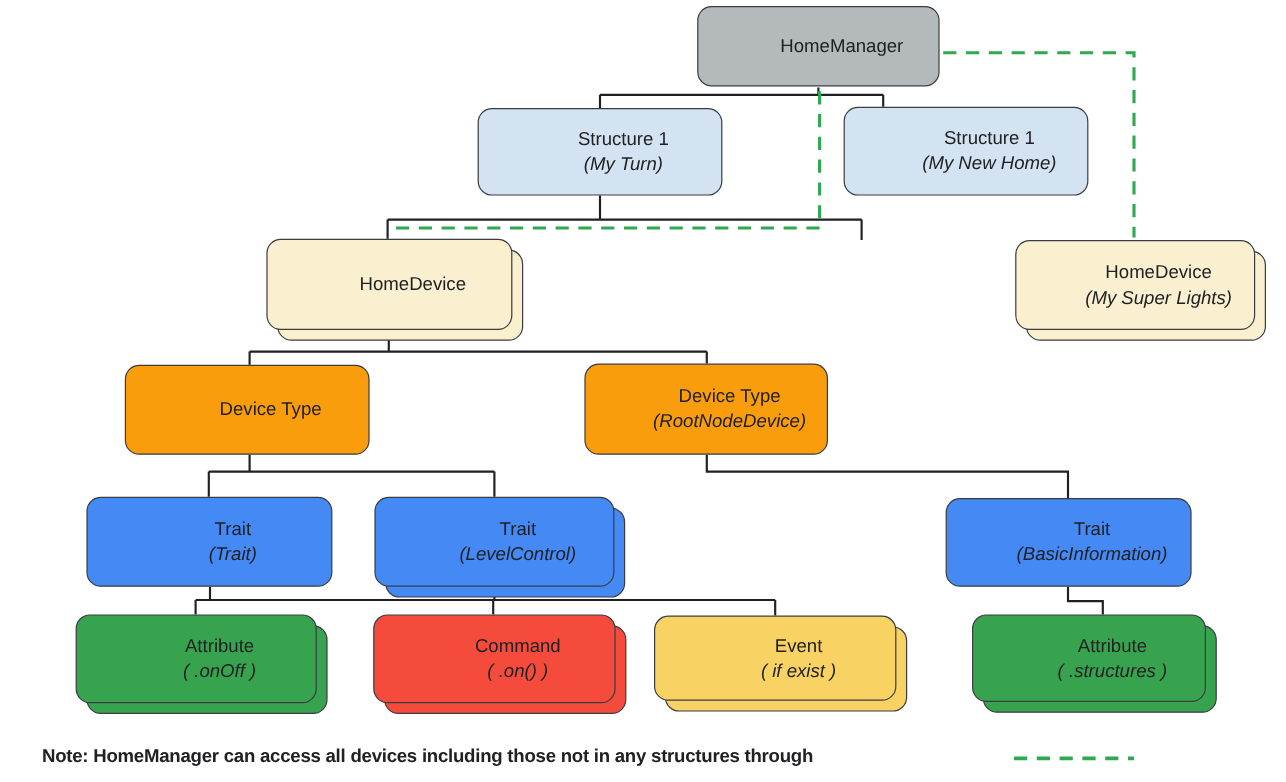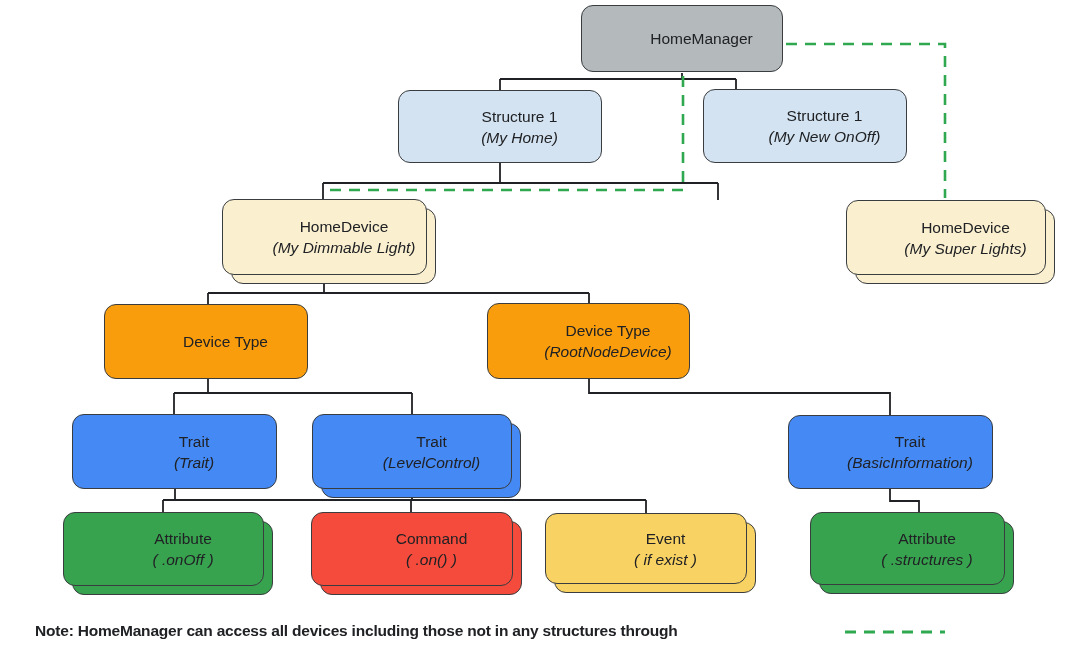--- a/index.html
+++ b/index.html
@@ -59,35 +59,34 @@
   <div class="node" style="left: 581px; top: 5px; width: 202px; height: 67px; --fill: #B4B9BC;">
     <div class="box">
       <div class="title">HomeManager</div>
 
     </div>
   </div>
 
   <div class="node" style="left: 398px; top: 90px; width: 204px; height: 73px; --fill: #D3E3F1;">
     <div class="box">
       <div class="title">Structure 1</div>
-      <div class="subtitle">(My Home)</div>
+      <div class="subtitle">(My Turn)</div>
     </div>
   </div>
 
   <div class="node" style="left: 703px; top: 89px; width: 204px; height: 74px; --fill: #D3E3F1;">
     <div class="box">
       <div class="title">Structure 1</div>
-      <div class="subtitle">(My New OnOff)</div>
+      <div class="subtitle">(My New Home)</div>
     </div>
   </div>
 
   <div class="node stacked" style="left: 222px; top: 199px; width: 205px; height: 76px; --fill: #FAF0D0;">
     <div class="box">
       <div class="title">HomeDevice</div>
-      <div class="subtitle">(My Dimmable Light)</div>
     </div>
   </div>
 
 
   <div class="node stacked" style="left: 846px; top: 200px; width: 200px; height: 75px; --fill: #FAF0D0;">
     <div class="box">
       <div class="title">HomeDevice</div>
       <div class="subtitle">(My Super Lights)</div>
     </div>
   </div>

